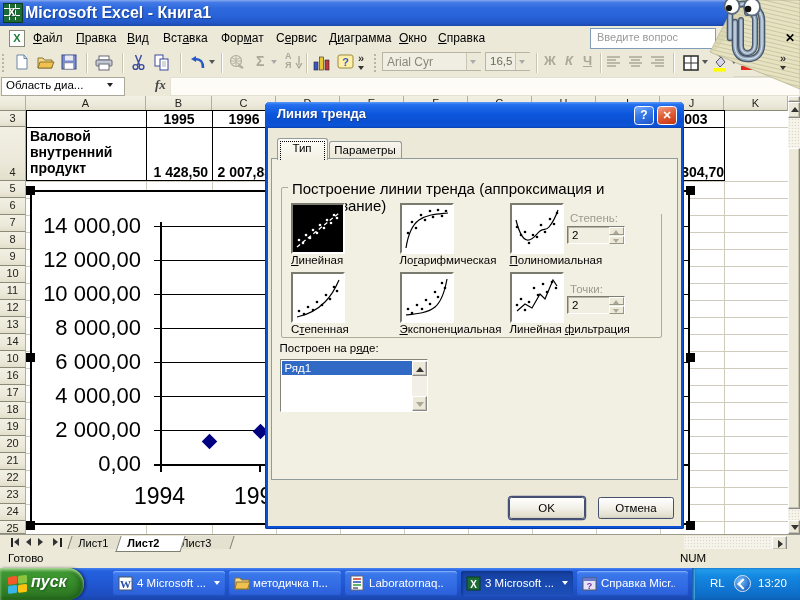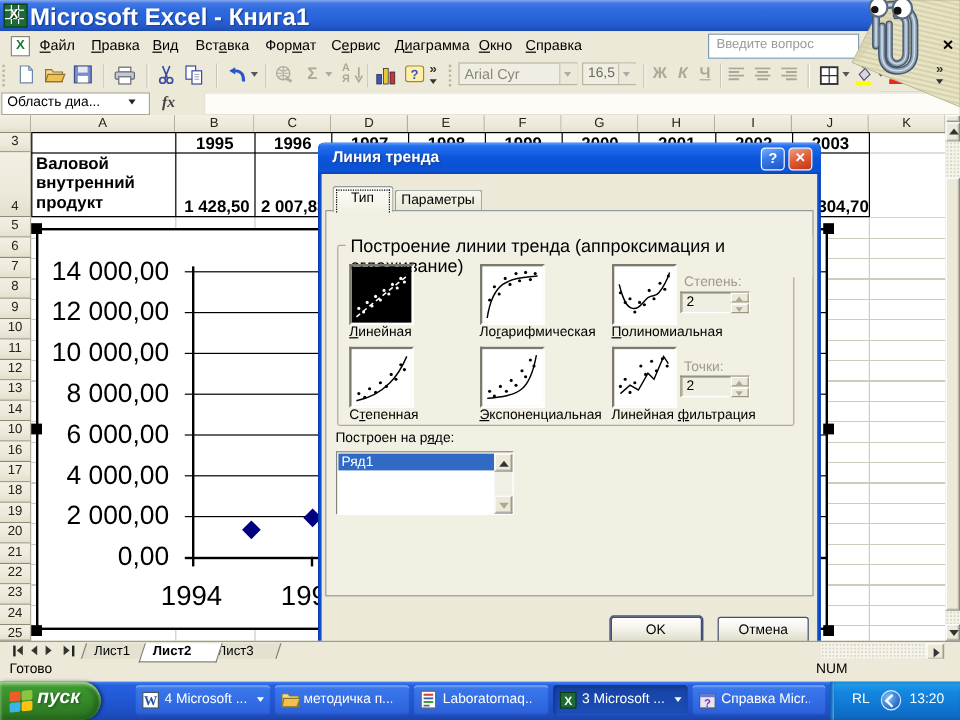--- a/index.html
+++ b/index.html
@@ -1,21 +1,21 @@
 <!DOCTYPE html>
 <html><head><meta charset="utf-8">
 <style>
 html,body{margin:0;padding:0;}
 body{width:800px;height:600px;overflow:hidden;position:relative;
  font-family:"Liberation Sans",sans-serif;background:#ECE9D8;}
 .abs{position:absolute;}
 
 #titlebar{left:0;top:0;width:800px;height:26px;
  background:linear-gradient(180deg,#85a9ee 0%,#4379e6 10%,#2e6ade 32%,#2863da 62%,#2256c6 88%,#1c49ac 100%);}
-#titlebar .txt{left:25px;top:4px;color:#fff;font-weight:bold;font-size:20px;text-shadow:1px 1px 1px #1a3f90;}
+#titlebar .txt{left:25px;top:4px;color:#fff;font-weight:bold;font-size:16px;text-shadow:1px 1px 1px #1a3f90;}
 #xlicon{left:3px;top:3px;width:18px;height:18px;background:#1c6b34;border:1px solid #0c3c1c;
  background-image:linear-gradient(#fff,#fff),linear-gradient(#fff,#fff),linear-gradient(#fff,#fff),linear-gradient(#fff,#fff);
  background-size:16px 1px,16px 1px,1px 16px,1px 16px;background-position:0 4px,0 11px,5px 0,11px 0;background-repeat:no-repeat;}
 #xlicon:before{content:"X";position:absolute;left:4px;top:2px;color:#fff;font-weight:bold;font-size:11px;text-shadow:0 0 2px #0c3c1c,1px 1px 0 #0c3c1c;}
 
 #menubar{left:0;top:26px;width:800px;height:24px;background:#ECE9D8;border-bottom:1px solid #dedbc8;}
 .mi{top:5px;font-size:12px;color:#000;}
 #qbox{left:590px;top:2px;width:118px;height:17px;background:#fff;border:1px solid #7F9DB9;
  color:#9a9a9a;font-size:11px;padding:2px 0 0 6px;}
 #menux{left:785px;top:5px;width:16px;height:16px;font-size:12px;font-weight:bold;color:#000;z-index:7;}
@@ -23,33 +23,33 @@
 #toolbar{left:0;top:50px;width:800px;height:26px;background:#ECE9D8;border-bottom:1px solid #d8d5c2;}
 .tsep{top:3px;width:1px;height:20px;background:#c8c5b2;border-right:1px solid #fff;}
 .grip{top:4px;width:3px;height:18px;border-left:2px dotted #b8b5a2;}
 .dd{top:10px;width:0;height:0;border-left:3px solid transparent;border-right:3px solid transparent;border-top:4px solid #555;}
 .ddg{border-top-color:#aaa;}
 
 #fbar{left:0;top:76px;width:734px;height:20px;background:#ECE9D8;border-bottom:1px solid #9c9a8c;}
 #namebox{left:1px;top:1px;width:118px;height:16px;background:#fff;border:1px solid #ACA899;font-size:11.5px;padding:1px 0 0 4px;}
 #nbdd{left:104px;top:2px;width:14px;height:14px;}
 #nbdd:before{content:"";position:absolute;left:3px;top:5px;border-left:3.5px solid transparent;border-right:3.5px solid transparent;border-top:4.5px solid #222;}
-#fx{left:135px;top:1px;font-family:"Liberation Serif",serif;font-style:italic;font-weight:bold;font-size:13px;color:#444;}
+#fx{left:155px;top:1px;font-family:"Liberation Serif",serif;font-style:italic;font-weight:bold;font-size:13px;color:#444;}
 #fedit{left:170px;top:1px;width:628px;height:17px;background:#fdfcf6;border:1px solid #e4e1d4;border-right:none;}
 
 #sheet{left:0;top:96px;width:800px;height:438px;background:#fff;}
 .hdr{background:linear-gradient(180deg,#f2f0e3 0%,#ece9da 65%,#e2dfcc 100%);
  border-right:1px solid #b2afa0;border-bottom:1px solid #8c8a78;
  color:#23221c;font-size:11px;text-align:center;box-sizing:border-box;padding-top:1px;}
 .tabln{background:#000;}
 .cellv{font-weight:bold;font-size:14px;color:#000;}
 
 #dlg{left:265px;top:119px;width:419px;height:427px;}
 
-#dlg{left:265px;top:119px;width:419px;height:427px;}
+#dlg{left:265px;top:102px;width:419px;height:427px;}
 #dlgframe{left:0;top:0;width:419px;height:427px;background:#0b50d2;border-radius:5px 5px 2px 2px;
  box-shadow:inset 0 0 0 1px #0839a8;}
 #dlgtitle{left:0;top:0;width:419px;height:26px;border-radius:5px 5px 0 0;
  background:linear-gradient(180deg,#5a9cf8 0%,#2470ee 10%,#0d57dd 45%,#0a50d2 75%,#0c54d8 90%,#0a44b4 100%);}
 .dbtn{top:4px;width:20px;height:19px;border-radius:3.5px;border:1px solid #fff;box-sizing:border-box;
  color:#fff;font-weight:bold;font-size:12px;text-align:center;line-height:16px;}
 #dhelp{background:linear-gradient(160deg,#7cb0f8 0%,#3a7cea 40%,#1c55cc 100%);}
 #dclose{background:linear-gradient(160deg,#f0a088 0%,#e0603a 45%,#c43410 100%);font-size:11px;}
 #dlgbody{left:3px;top:26px;width:413px;height:398px;background:#ECE9D8;}
 .tab1{left:8.5px;top:9.5px;width:51px;height:22px;border:1px solid #919B9C;border-bottom:none;

